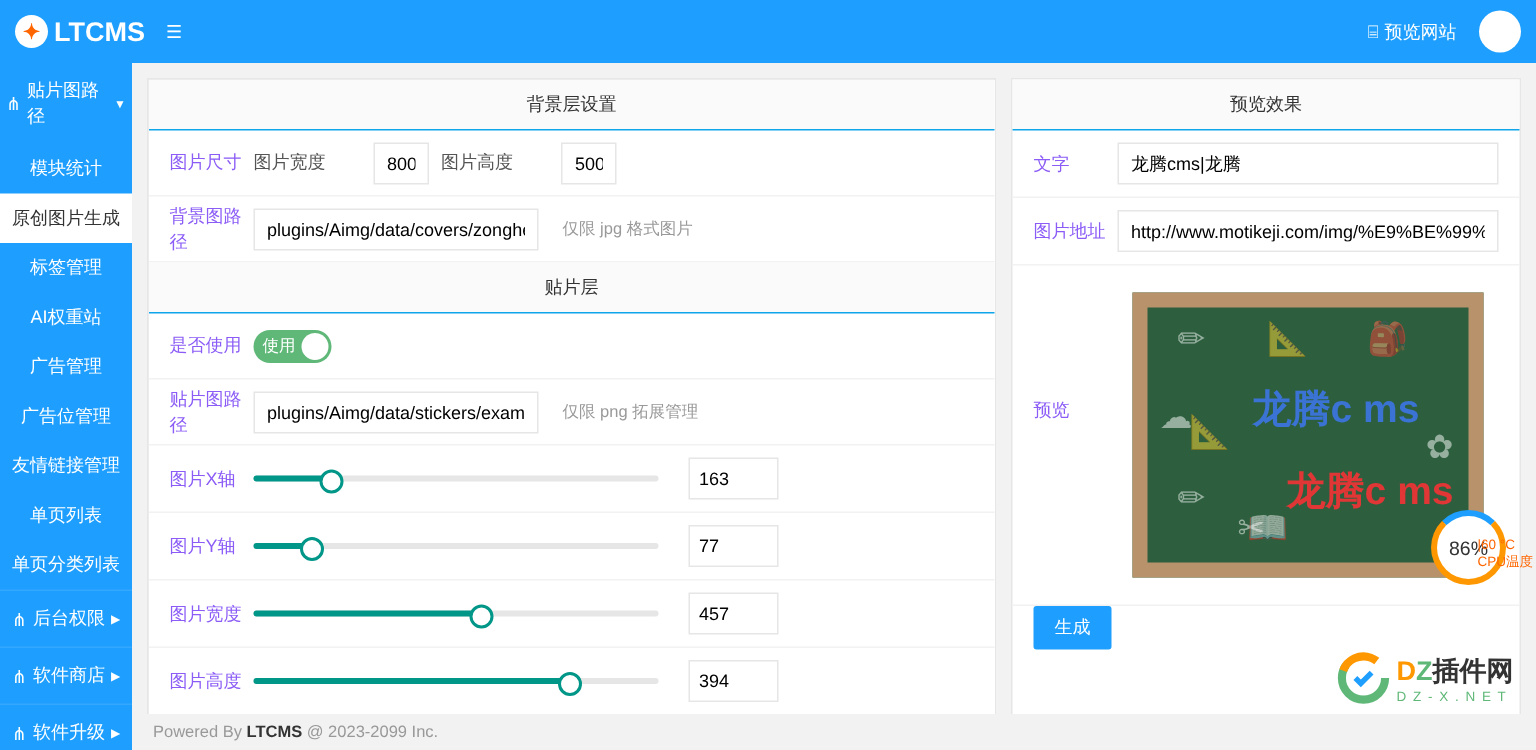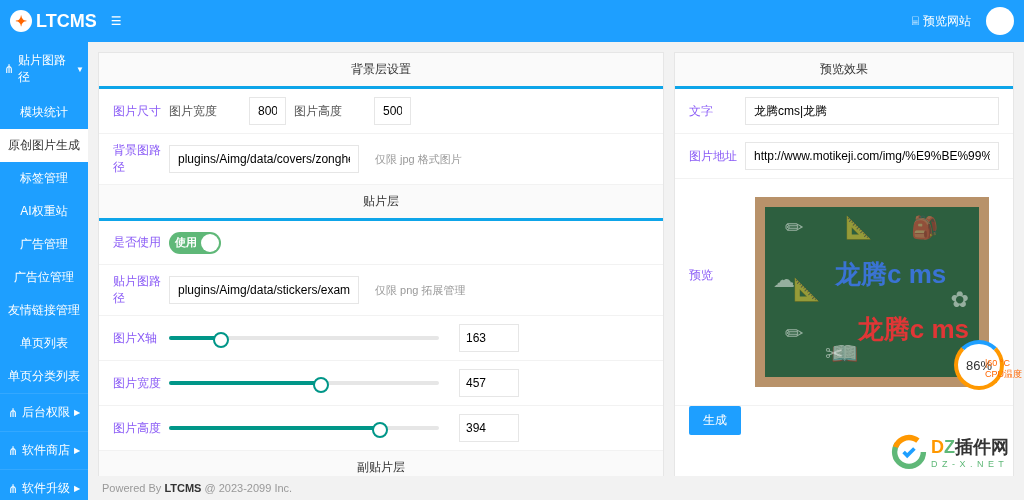--- a/index.html
+++ b/index.html
@@ -21,34 +21,34 @@
     .sidebar-header .arrow { font-size: 8px; }
     .sidebar-item { padding: 8px 4px; text-align: center; cursor: pointer; font-size: 12px; }
     .sidebar-item.active { background: #fff; color: #333; }
     
     .main { flex: 1; display: flex; gap: 10px; padding: 10px; overflow: hidden; }
     
     .panel { background: #fff; border: 1px solid #e6e6e6; }
     .panel-left { flex: 1; display: flex; flex-direction: column; overflow-y: auto; }
     .panel-right { width: 340px; display: flex; flex-direction: column; }
     
-    .section-title { text-align: center; padding: 8px; border-bottom: 3px solid #0ea5e9; background: #fafafa; font-size: 12px; color: #333; }
+    .section-title { text-align: center; padding: 8px; border-bottom: 1px solid #0ea5e9; background: #fafafa; font-size: 12px; color: #333; }
     
     .form-row { display: flex; align-items: center; padding: 8px 14px; border-bottom: 1px solid #f2f2f2; min-height: 44px; }
     .form-label { width: 56px; font-size: 12px; color: #8b5cf6; flex-shrink: 0; }
     .form-content { flex: 1; display: flex; align-items: center; gap: 8px; }
     
     .inline-label { font-size: 12px; color: #555; }
     .text-input { height: 28px; border: 1px solid #e6e6e6; padding: 0 8px; font-size: 12px; }
     .text-input.small { width: 37px; margin-left: 24px; }
     .text-input.medium { width: 190px; }
     .text-input.wide { width: 100%; }
     
     .hint { font-size: 11px; color: #999; margin-left: 8px; }
-    .toggle { width: 52px; height: 22px; background: #5FB878; border-radius: 11px; position: relative; display: flex; align-items: center; color: #fff; font-size: 11px; padding-left: 6px; font-weight: bold; }
+    .toggle { width: 52px; height: 22px; background: #5FB878; border-radius: 11px; position: relative; display: flex; align-items: center; color: #fff; font-size: 11px; padding-left: 6px; }
     .toggle::after { content: ''; position: absolute; right: 2px; width: 18px; height: 18px; background: #fff; border-radius: 50%; }
     
     .slider-wrap { display: flex; align-items: center; gap: 20px; flex: 1; }
     .slider { flex: 1; height: 4px; background: #e6e6e6; border-radius: 2px; position: relative; max-width: 270px; }
     .slider-fill { height: 100%; background: #009688; border-radius: 2px; position: relative; }
     .slider-fill::after { content: ''; position: absolute; right: -6px; top: -4px; width: 12px; height: 12px; background: #fff; border: 2px solid #009688; border-radius: 50%; }
     .number-input { width: 60px; height: 28px; border: 1px solid #e6e6e6; text-align: left; padding: 0 6px; font-size: 12px; }
     
     .preview-area { padding: 10px; }
     .chalkboard { width: 100%; height: 190px; background: #2d5f3f; border: 10px solid #b8926a; position: relative; overflow: hidden; }
@@ -180,20 +180,31 @@
 
       <div id="sticker-sliders">
           <div class="form-row">
             <div class="form-label">图片X轴</div>
             <div class="form-content">
               <div class="slider-wrap">
                 <div class="slider">
                   <div class="slider-fill" style="width:20%"></div>
                 </div>
                 <input type="number" class="number-input" value="163" style="">
+              </div>
+            </div>
+          </div>
+          <div class="form-row">
+            <div class="form-label">图片Y轴</div>
+            <div class="form-content">
+              <div class="slider-wrap">
+                <div class="slider">
+                  <div class="slider-fill" style="width:15%"></div>
+                </div>
+                <input type="number" class="number-input" value="77" style="">
               </div>
             </div>
           </div>
           <div class="form-row">
             <div class="form-label">图片宽度</div>
             <div class="form-content">
               <div class="slider-wrap">
                 <div class="slider">
                   <div class="slider-fill" style="width:57%"></div>
                 </div>

